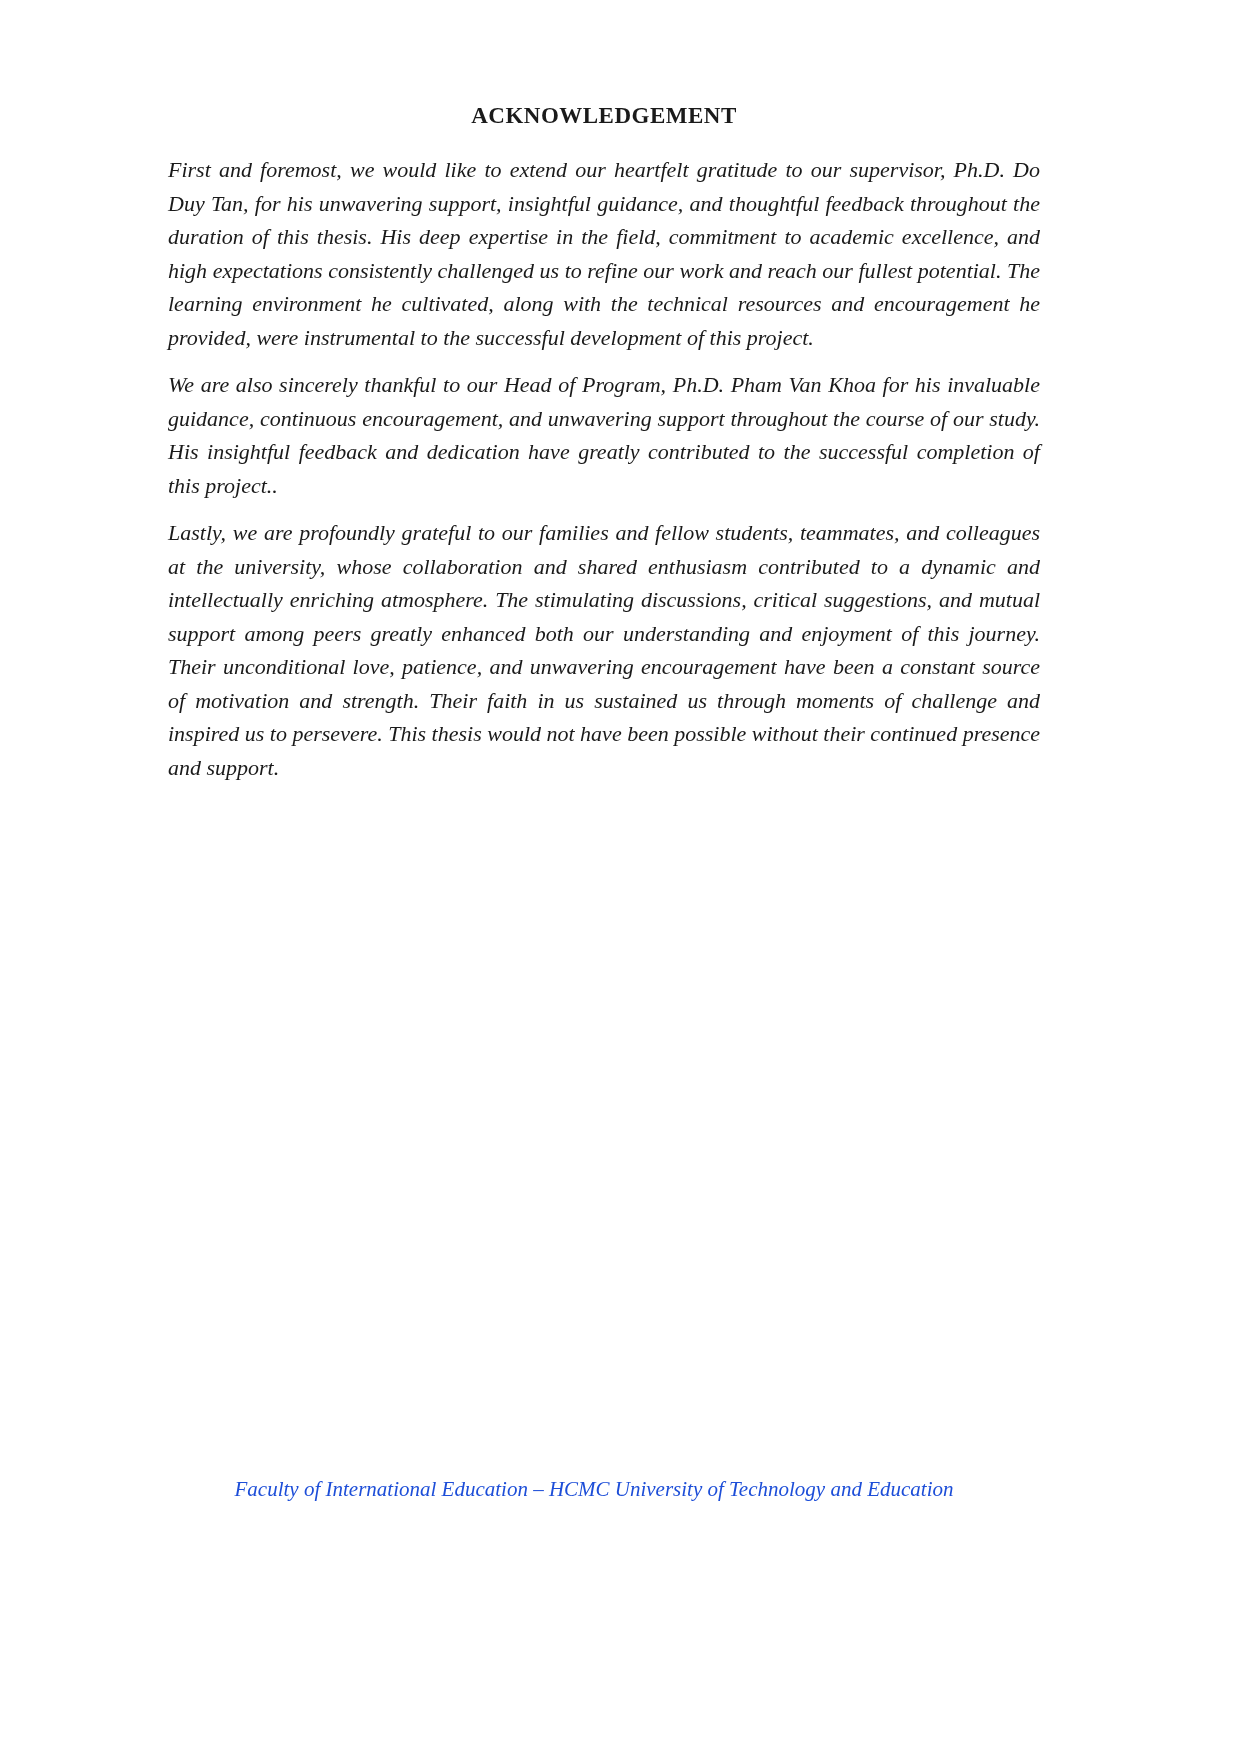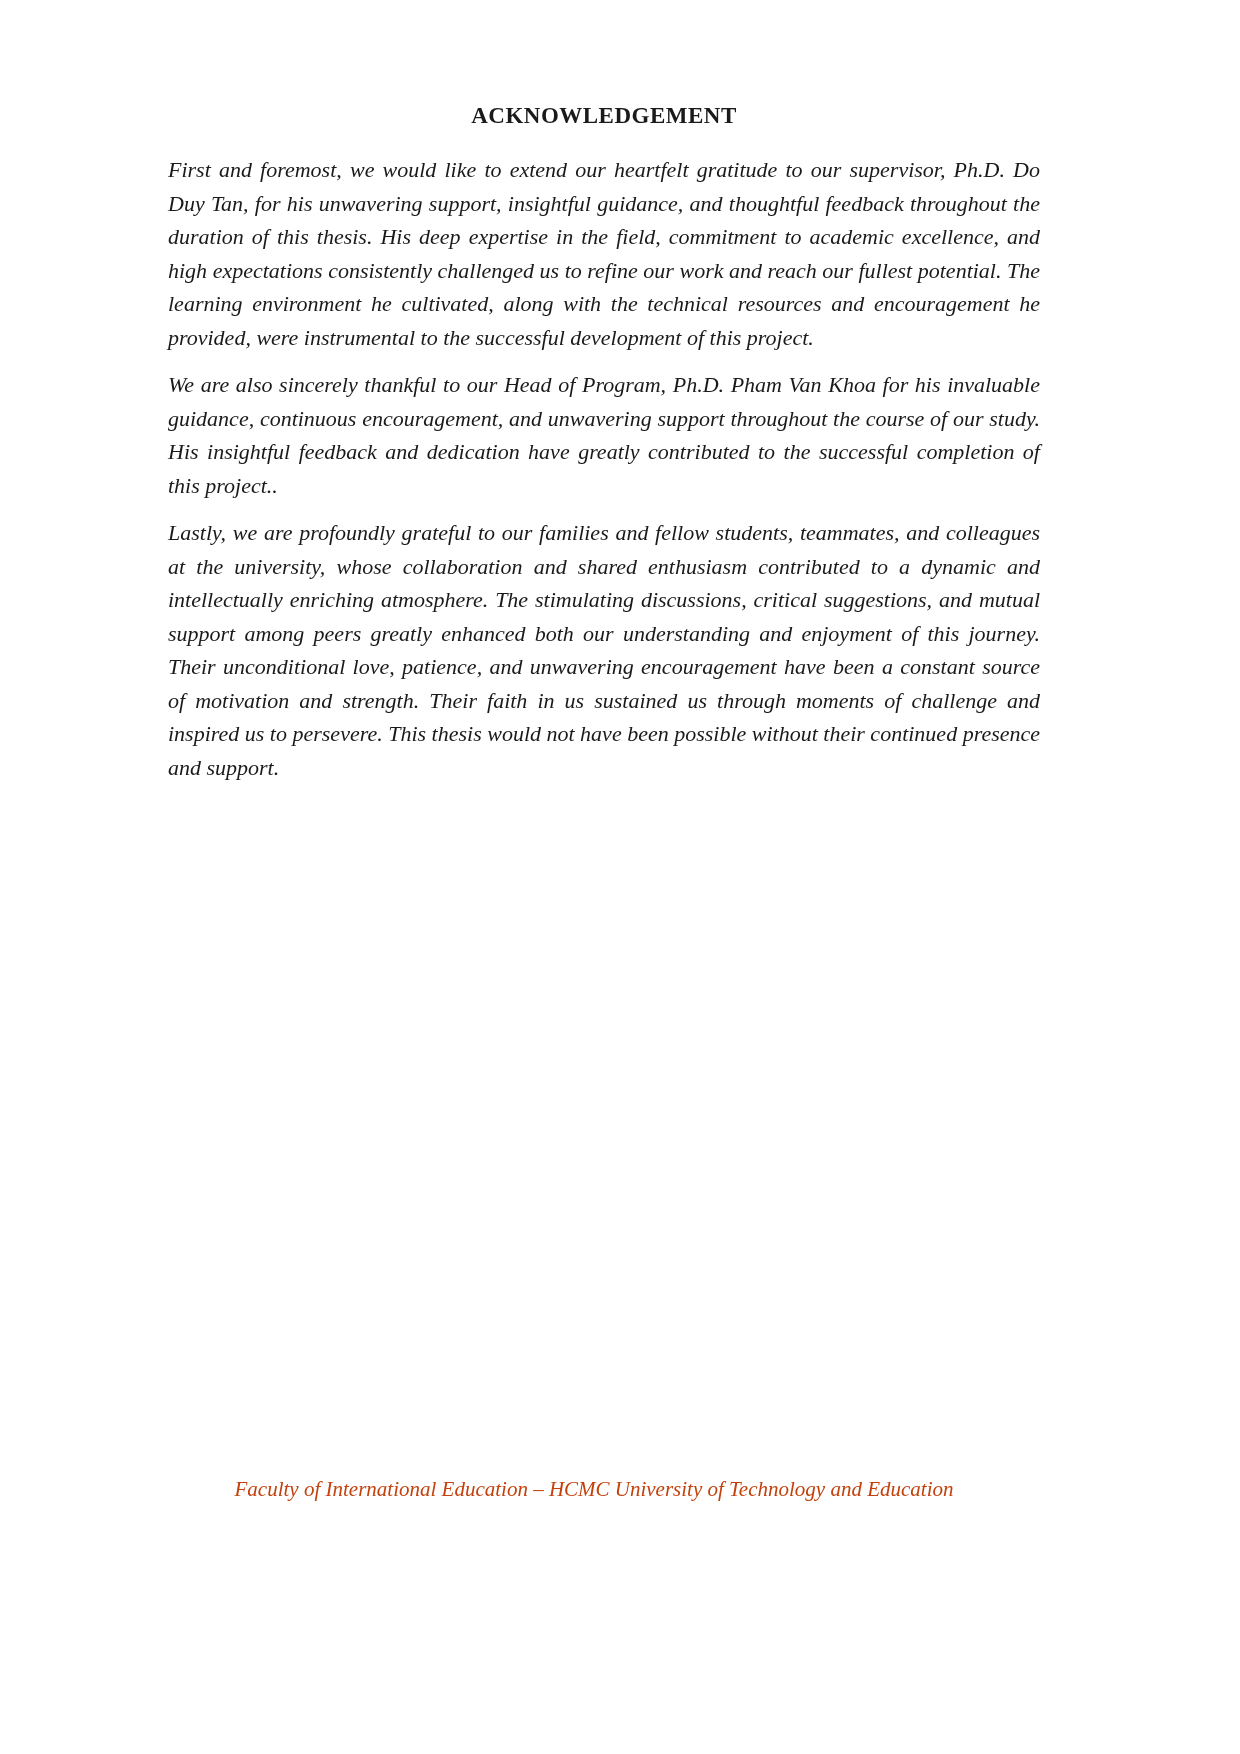--- a/index.html
+++ b/index.html
@@ -40,21 +40,21 @@
     font-style: italic;
   }
   .footer {
     position: absolute;
     top: 1477px;
     left: 158px;
     width: 872px;
     text-align: center;
     font-style: italic;
     font-size: 21px;
-    color: #c2410c;
+    color: #1d4ed8;
   }
 </style>
 </head>
 <body>
 
 <div class="page">
   <div class="content">
     <h1 class="title">ACKNOWLEDGEMENT</h1>
     <p class="para">First and foremost, we would like to extend our heartfelt gratitude to our supervisor, Ph.D. Do Duy Tan, for his unwavering support, insightful guidance, and thoughtful feedback throughout the duration of this thesis. His deep expertise in the field, commitment to academic excellence, and high expectations consistently challenged us to refine our work and reach our fullest potential. The learning environment he cultivated, along with the technical resources and encouragement he provided, were instrumental to the successful development of this project.</p>
     <p class="para">We are also sincerely thankful to our Head of Program, Ph.D. Pham Van Khoa for his invaluable guidance, continuous encouragement, and unwavering support throughout the course of our study. His insightful feedback and dedication have greatly contributed to the successful completion of this project..</p>

